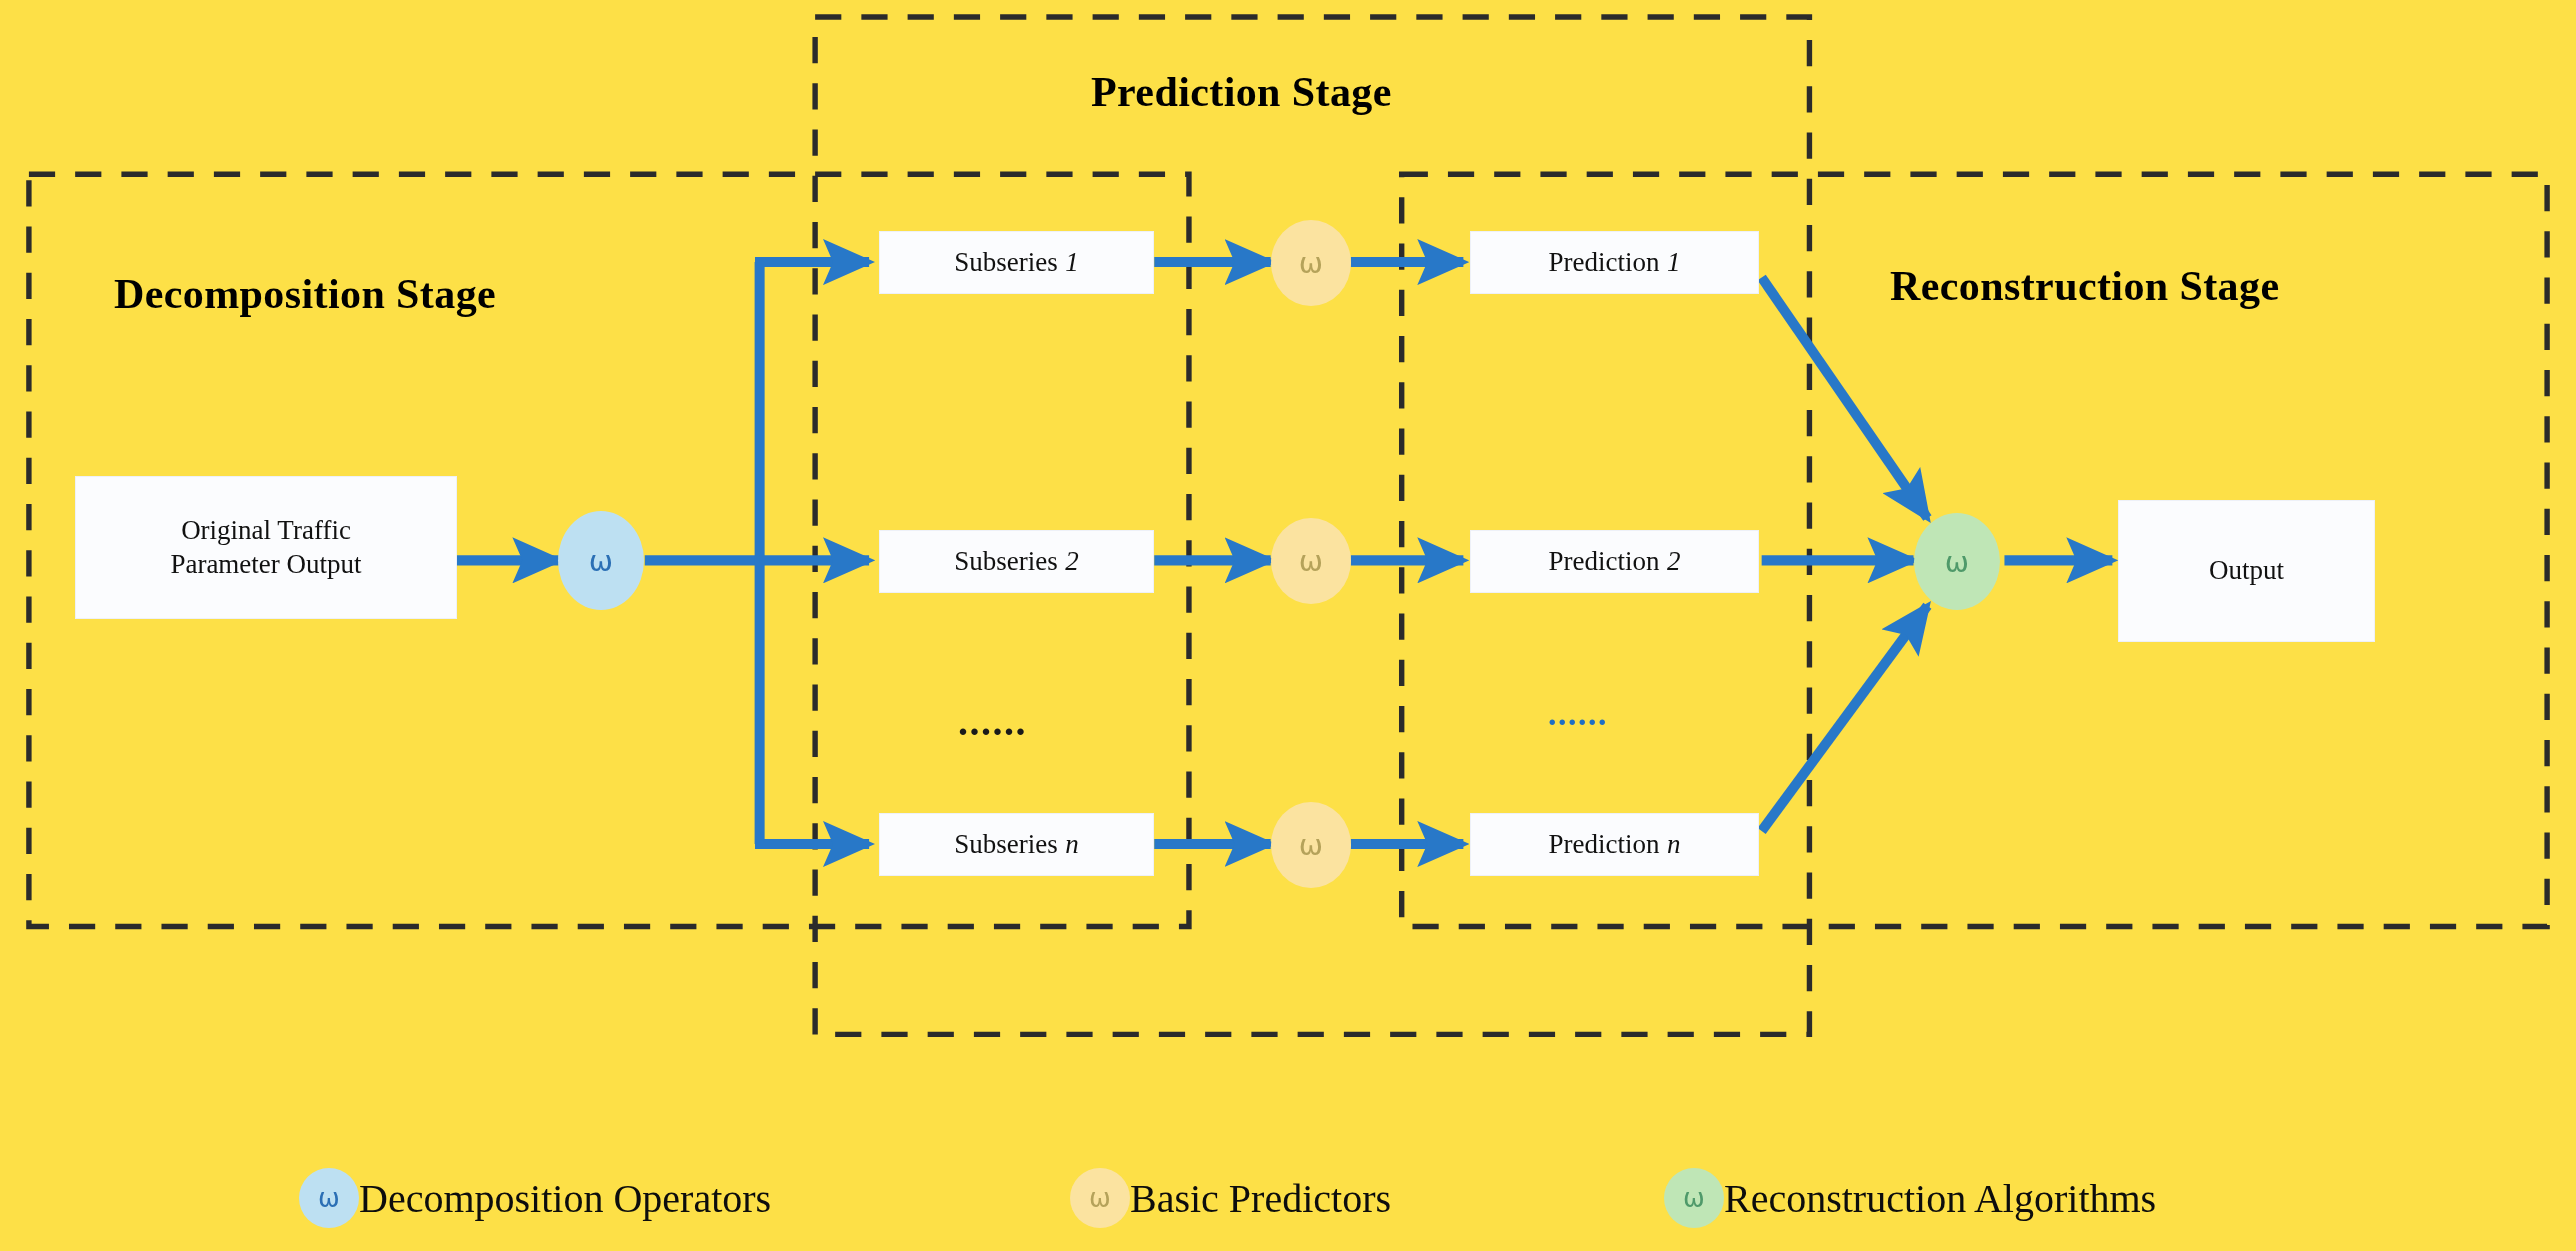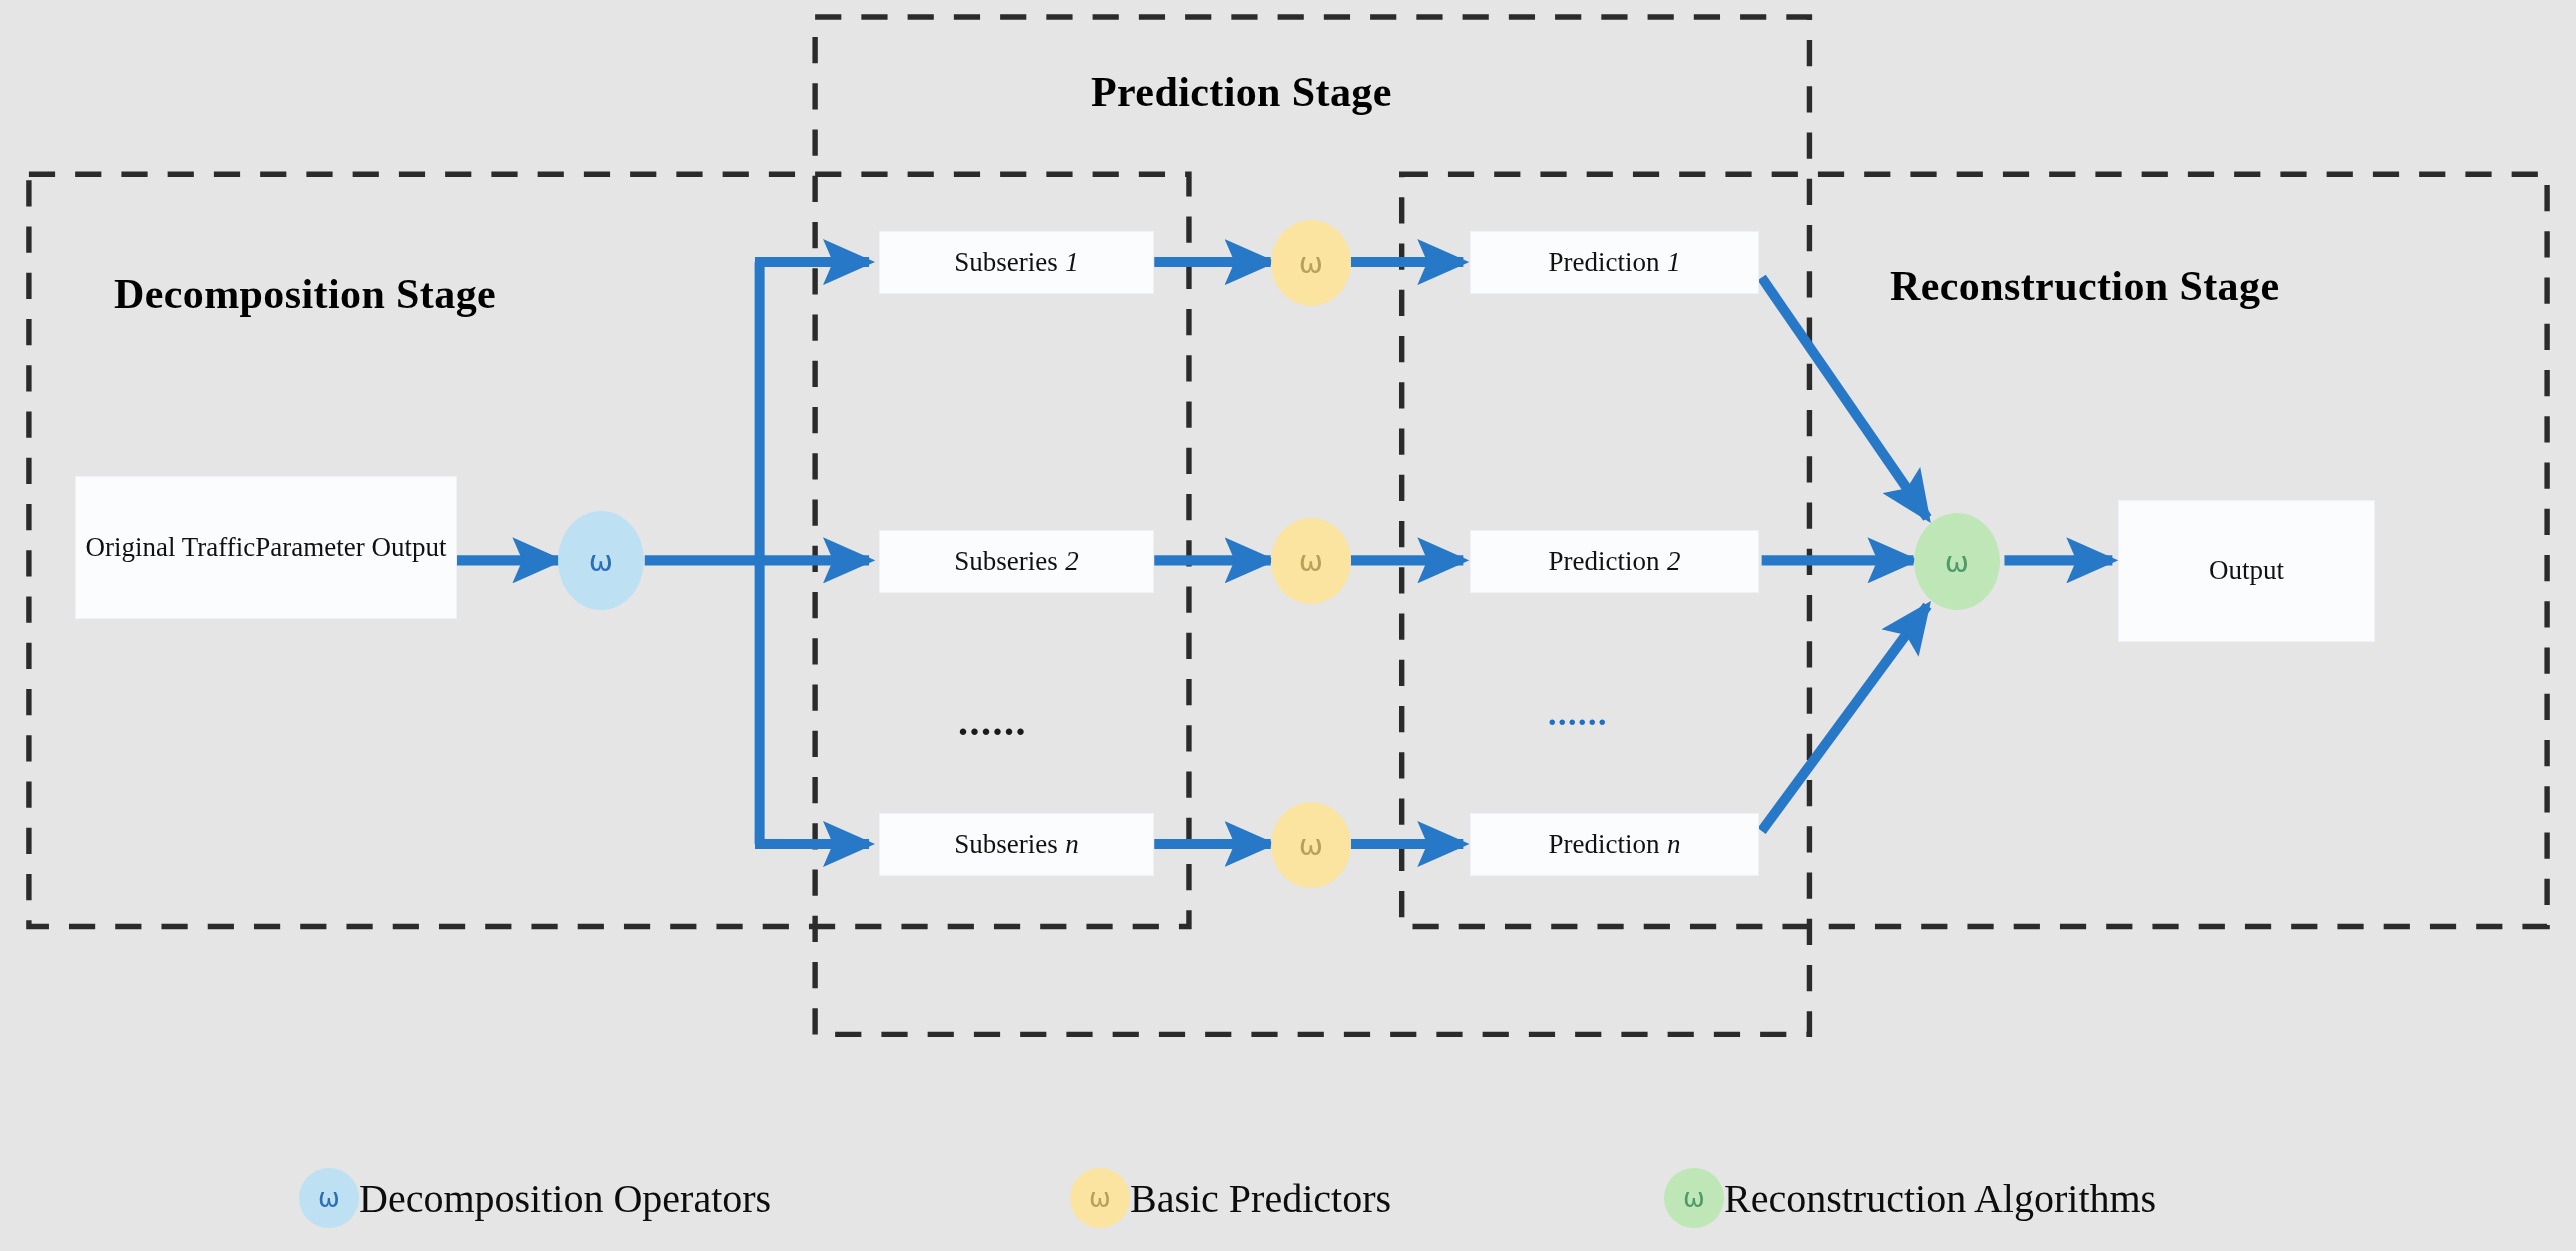--- a/index.html
+++ b/index.html
@@ -7,21 +7,21 @@
     padding: 0;
     background: #ffffff;
   }
   body {
     font-family: "Liberation Serif", "DejaVu Serif", serif;
   }
   #canvas {
     position: relative;
     width: 2576px;
     height: 1251px;
-    background: #e5e5e5;
+    background: #fde047;
     overflow: hidden;
   }
   #svg-layer {
     position: absolute;
     left: 0;
     top: 0;
     width: 2576px;
     height: 1251px;
   }
   .stage-title {
@@ -150,21 +150,21 @@
 
     <line x1="2600" y1="727" x2="2740" y2="727" stroke="#2878C8" stroke-width="13" marker-end="url(#arrowhead)"></line>
   </svg>
 
   <div class="stage-title" style="left:1091px; top:68px;">Prediction Stage</div>
 
   <div class="stage-title" style="left:114px; top:270px;">Decomposition Stage</div>
 
   <div class="stage-title" style="left:1890px; top:262px;font-family:Liberation Serif, serif;">Reconstruction Stage</div>
 
-  <div class="node-box" style="left:75px; top:476px; width:382px; height:143px; flex-direction:row;text-align:right;">
+  <div class="node-box" style="left:75px; top:476px; width:382px; height:143px; flex-direction:column;text-align:right;">
     <span>Original Traffic</span>
     <span>Parameter Output</span>
   </div>
 
   <div class="op-circle" style="left:558px; top:511px; width:86px; height:99px; background:#bde0f2; color:#2b6fb5;">
     <span>ω</span>
   </div>
 
   <div class="node-box" style="left:879px; top:231px; width:275px; height:63px;">
     <span>Subseries</span>

